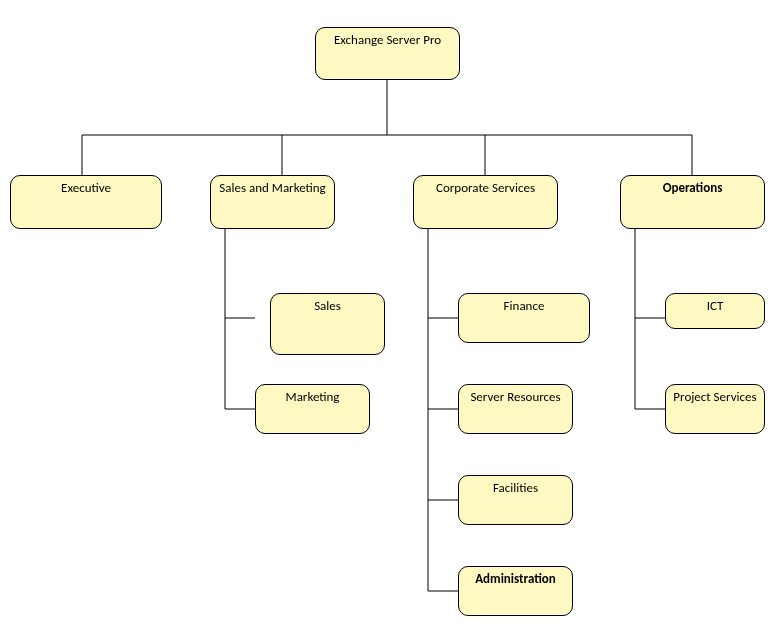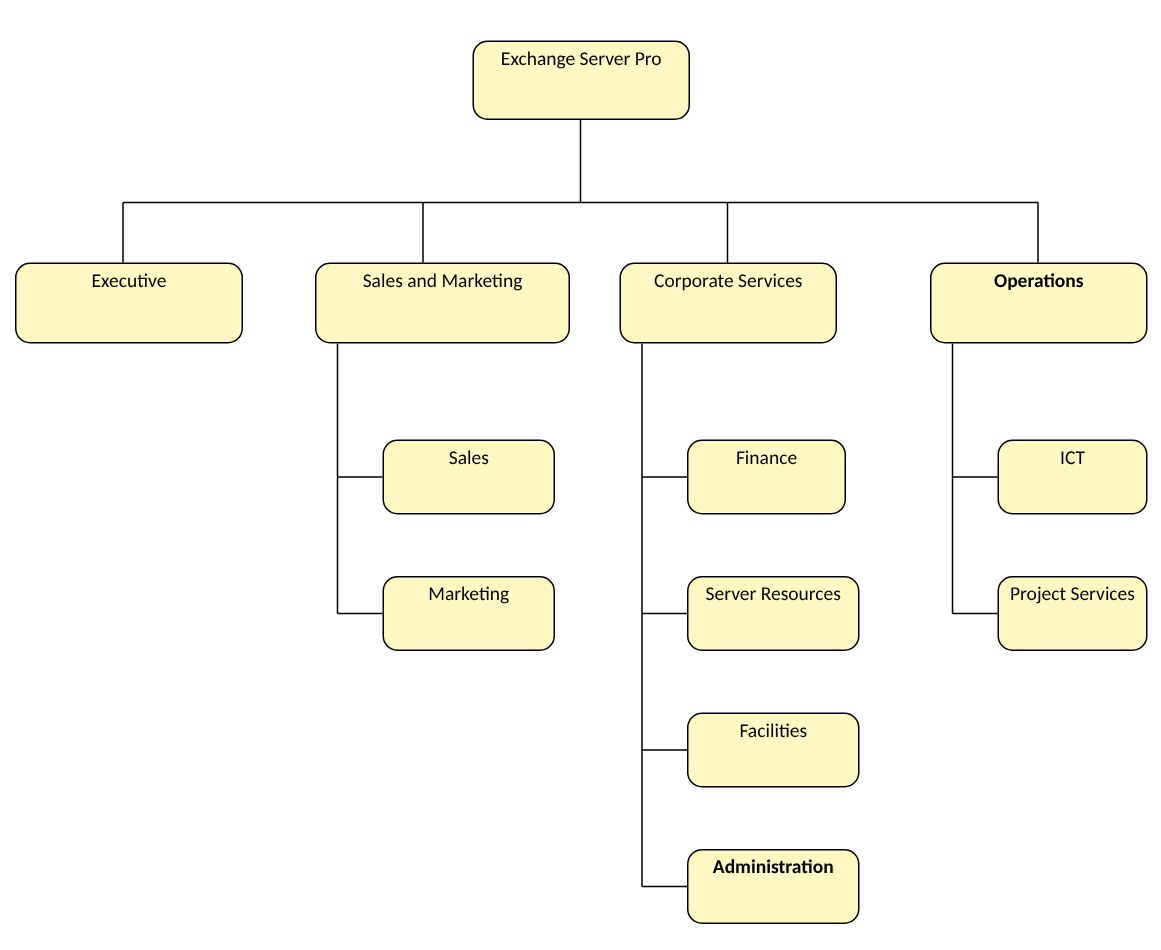--- a/index.html
+++ b/index.html
@@ -68,50 +68,50 @@
 </svg>
 
 <div class="node" style="left:315px; top:27px; width:145px; height:53px;">
   <span>Exchange Server Pro</span>
 </div>
 
 <div class="node" style="left:10px; top:175px; width:152px; height:54px;">
   <span>Executive</span>
 </div>
 
-<div class="node" style="left:210px; top:175px; width:170px; height:54px;">
+<div class="node" style="left:210px; top:175px; width:125px; height:54px;">
   <span>Sales and Marketing</span>
 </div>
 
 <div class="node" style="left:413px; top:175px; width:145px; height:54px;">
   <span>Corporate Services</span>
 </div>
 
 <div class="node" style="left:620px; top:175px; width:145px; height:54px;font-weight:bold;">
   <span>Operations</span>
 </div>
 
-<div class="node" style="left:255px; top:293px; width:115px; height:50px;">
+<div class="node" style="left:270px; top:293px; width:115px; height:62px;">
   <span>Sales</span>
 </div>
 <div class="node" style="left:255px; top:384px; width:115px; height:50px;">
   <span>Marketing</span>
 </div>
 
-<div class="node" style="left:458px; top:293px; width:106px; height:50px;">
+<div class="node" style="left:458px; top:293px; width:132px; height:50px;">
   <span>Finance</span>
 </div>
 <div class="node" style="left:458px; top:384px; width:115px; height:50px;">
   <span>Server Resources</span>
 </div>
 <div class="node" style="left:458px; top:475px; width:115px; height:50px;">
   <span>Facilities</span>
 </div>
 <div class="node" style="left:458px; top:566px; width:115px; height:50px;font-weight:bold;">
   <span>Administration</span>
 </div>
 
-<div class="node" style="left:665px; top:293px; width:100px; height:50px;">
+<div class="node" style="left:665px; top:293px; width:100px; height:36px;">
   <span>ICT</span>
 </div>
 <div class="node" style="left:665px; top:384px; width:100px; height:50px;">
   <span>Project Services</span>
 </div>
 
 </body></html>

